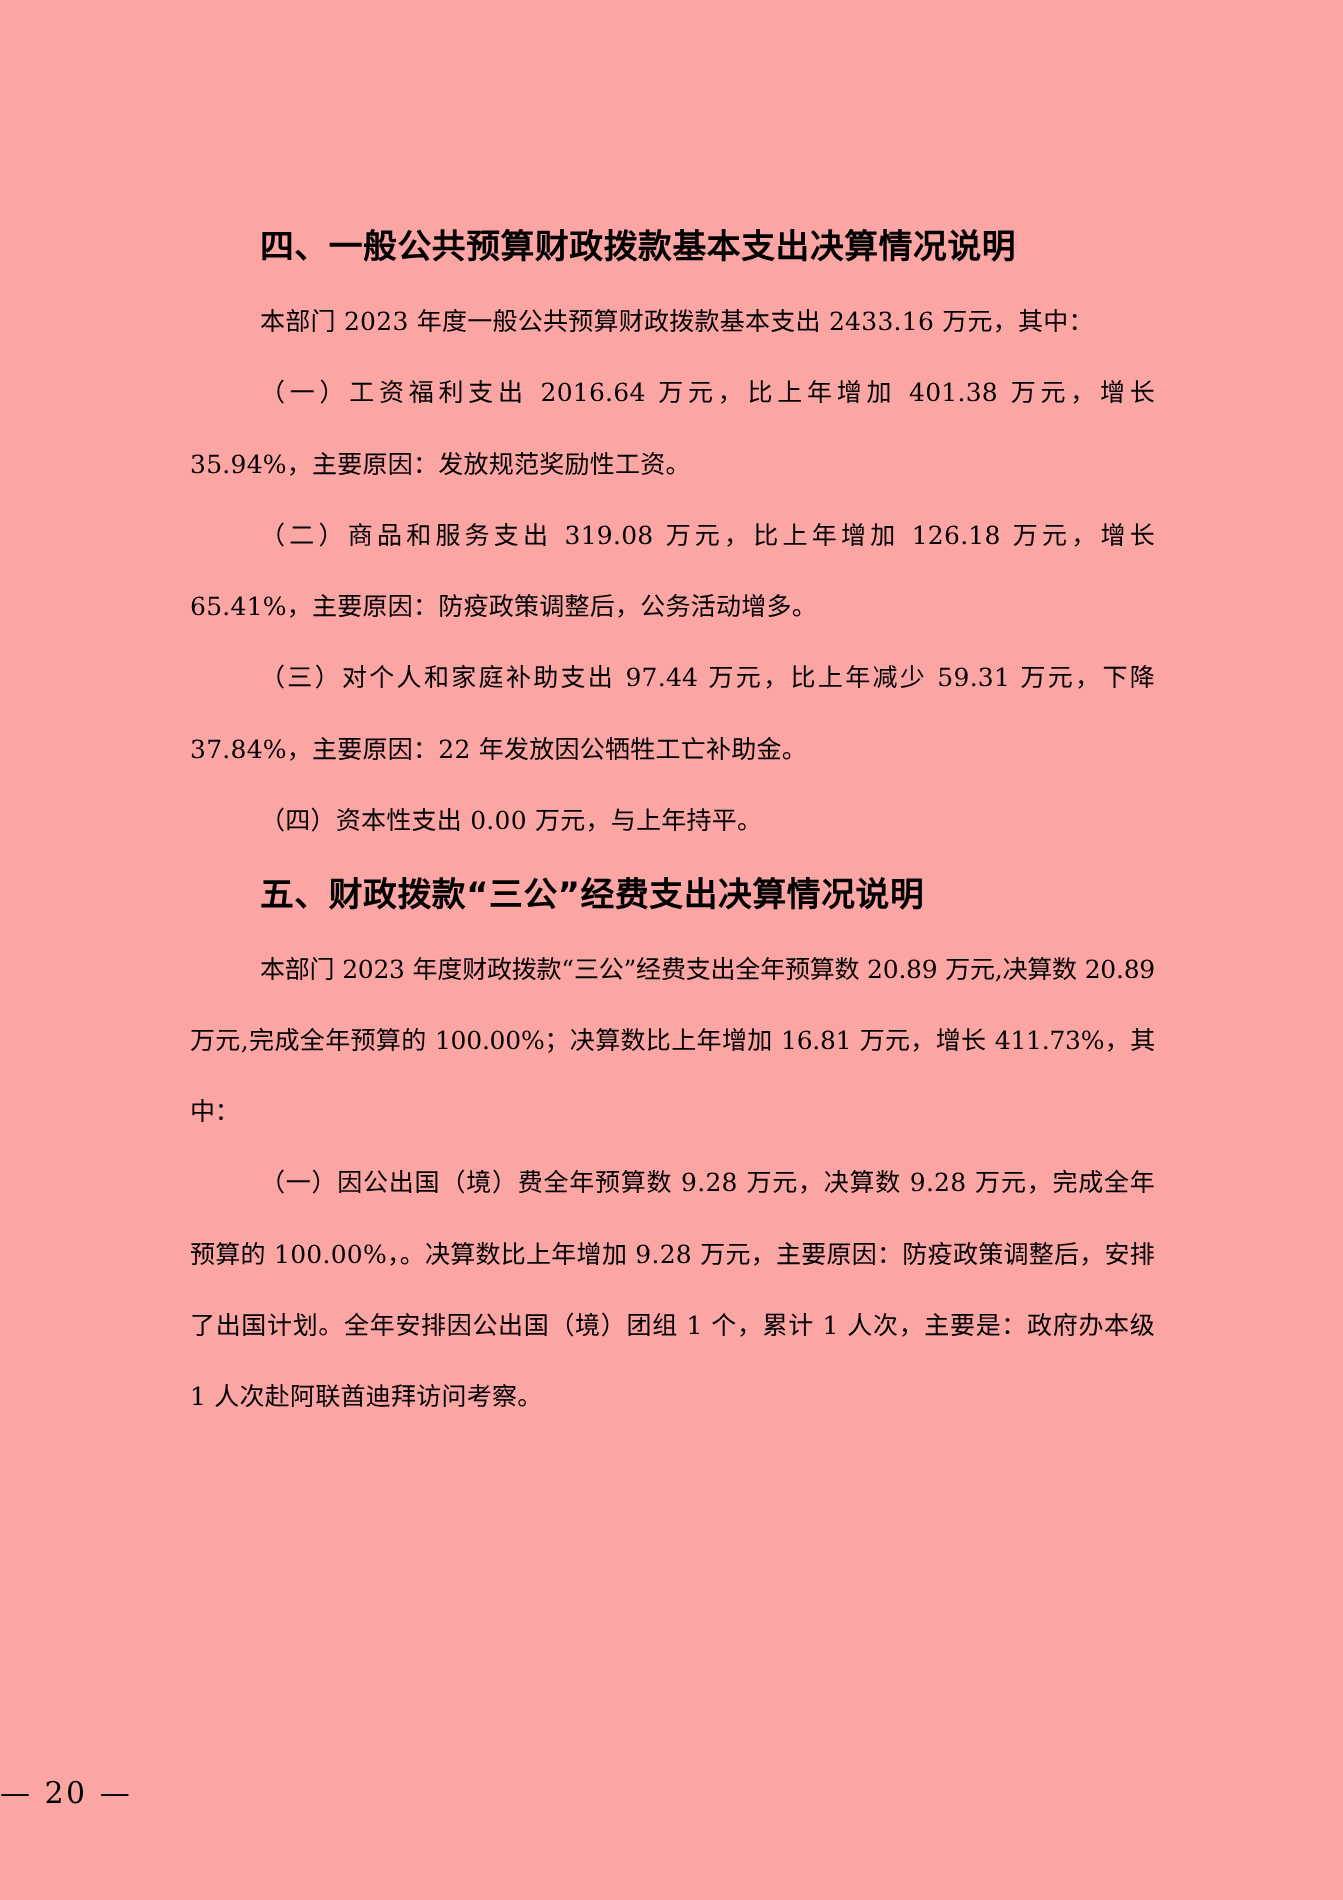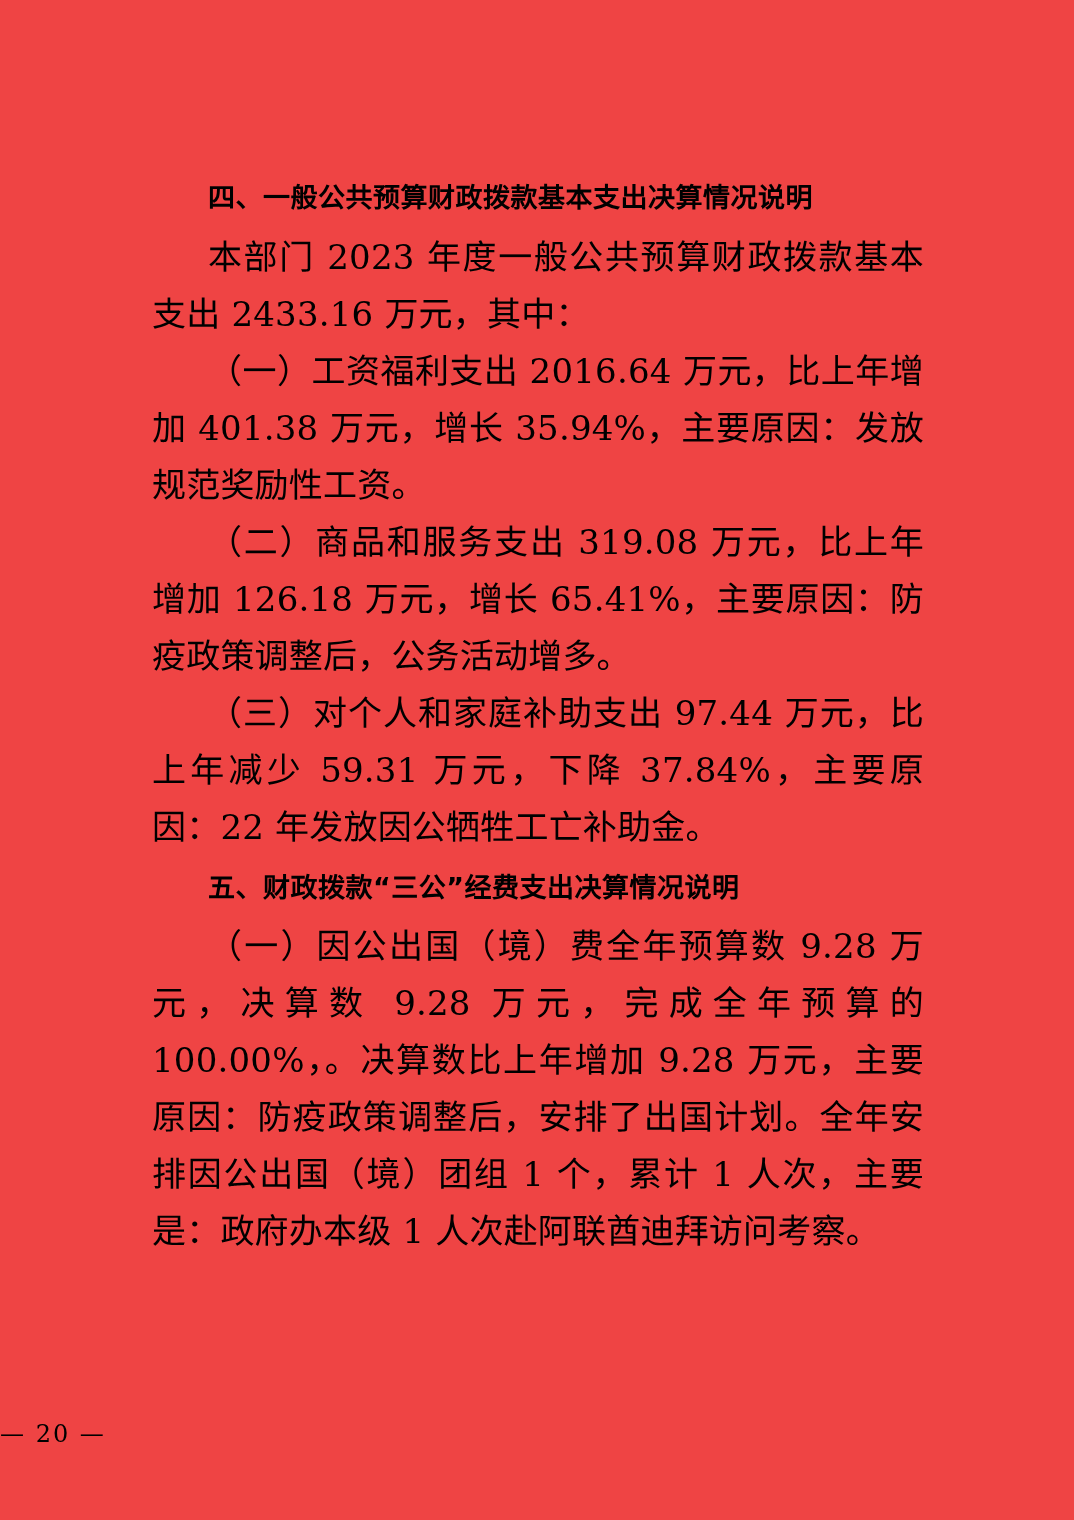--- a/index.html
+++ b/index.html
@@ -10,21 +10,21 @@
   }
   body {
     font-family: "DejaVu Serif", "Liberation Serif", serif;
     color: #000000;
   }
   .page {
     position: relative;
     width: 1074px;
     height: 1520px;
     margin: 0 auto;
-    background: #ef4444;
+    background: #fca5a5;
     overflow: hidden;
     box-sizing: border-box;
   }
   .content {
     position: absolute;
     top: 178px;
     left: 152px;
     width: 772px;
   }
   .heading {
@@ -33,21 +33,21 @@
     line-height: 1.5;
     letter-spacing: 0.5px;
     margin: 0 0 10px 0;
     text-indent: 56px;
     font-family: "DejaVu Sans", "Liberation Sans", sans-serif;
   }
   .heading.second {
     margin-top: 12px;
   }
   p.para {
-    font-size: 34px;
+    font-size: 20px;
     line-height: 57px;
     margin: 0;
     text-indent: 56px;
     letter-spacing: 0.2px;
     text-align: justify;
     text-justify: inter-ideograph;
   }
   p.para.tight {
     letter-spacing: -0.2px;
   }
@@ -70,22 +70,24 @@
     <h2 class="heading">四、一般公共预算财政拨款基本支出决算情况说明</h2>
 
     <p class="para">本部门 2023 年度一般公共预算财政拨款基本支出 2433.16 万元，其中：</p>
 
     <p class="para">（一）工资福利支出 2016.64 万元，比上年增加 401.38 万元，增长 35.94%，主要原因：发放规范奖励性工资。</p>
 
     <p class="para">（二）商品和服务支出 319.08 万元，比上年增加 126.18 万元，增长 65.41%，主要原因：防疫政策调整后，公务活动增多。</p>
 
     <p class="para">（三）对个人和家庭补助支出 97.44 万元，比上年减少 59.31 万元，下降 37.84%，主要原因：22 年发放因公牺牲工亡补助金。</p>
 
+    <p class="para">（四）资本性支出 0.00 万元，与上年持平。</p>
 
     <h2 class="heading second">五、财政拨款“三公”经费支出决算情况说明</h2>
 
+    <p class="para tight">本部门 2023 年度财政拨款“三公”经费支出全年预算数 20.89 万元,决算数 20.89 万元,完成全年预算的 100.00%；决算数比上年增加 16.81 万元，增长 411.73%，其中：</p>
 
     <p class="para">（一）因公出国（境）费全年预算数 9.28 万元，决算数 9.28 万元，完成全年预算的 100.00%，。决算数比上年增加 9.28 万元，主要原因：防疫政策调整后，安排了出国计划。全年安排因公出国（境）团组 1 个，累计 1 人次，主要是：政府办本级 1 人次赴阿联酋迪拜访问考察。</p>
 
   </div>
 
   <div class="footer">— 20 —</div>
 </div>
 
 </body></html>

